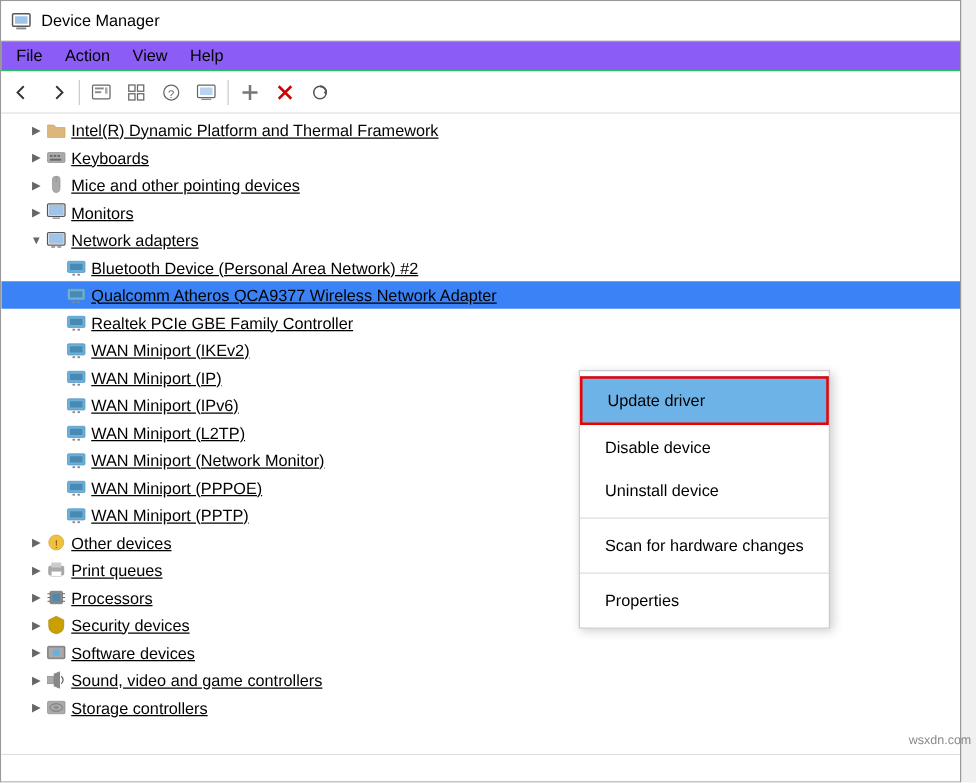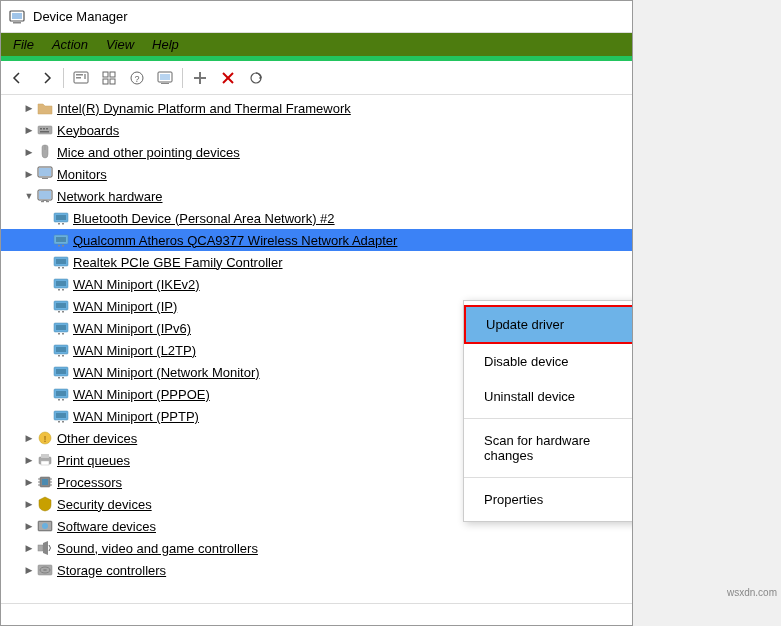--- a/index.html
+++ b/index.html
@@ -8,21 +8,21 @@
       font-size: 13px;
       background: #f0f0f0;
       width: 781px;
       height: 626px;
       overflow: hidden;
       position: relative;
     }
 
     
     .window {
-      width: 633px;
+      width: 769px;
       height: 626px;
       background: #fff;
       border: 1px solid #999;
       display: flex;
       flex-direction: column;
     }
 
     .title-bar {
       background: #fff;
       padding: 6px 8px;
@@ -41,23 +41,22 @@
 
     .title-bar-text {
       font-size: 13px;
       color: #000;
     }
 
     .menu-bar {
       display: flex;
       gap: 2px;
       padding: 2px 4px;
-      border-bottom: 5px solid #22c55e;
-      background: #4d7c0f;
-      font-style: italic;
+      border-bottom: 1px solid #22c55e;
+      background: #8b5cf6;
     }
 
     .menu-item {
       padding: 2px 8px;
       cursor: pointer;
       font-size: 13px;
     }
 
     .toolbar {
       display: flex;
@@ -340,21 +339,21 @@
     <span class="expand-icon">▼</span>
     <span class="item-icon">
               <svg width="16" height="16" viewBox="0 0 16 16">
                 <rect x="1" y="2" width="14" height="10" rx="1" fill="none" stroke="#555" stroke-width="1"></rect>
                 <rect x="2" y="3" width="12" height="8" fill="#a0c4e8"></rect>
                 <rect x="4" y="13" width="3" height="1.2" fill="#888"></rect>
                 <rect x="9" y="13" width="3" height="1.2" fill="#888"></rect>
                 <rect x="5.5" y="12" width="5" height="1" fill="#888"></rect>
               </svg>
             </span>
-    <span class="item-label">Network hardware</span>
+    <span class="item-label">Network adapters</span>
   </div>
           <div class="tree-item indent-2">
     <span class="expand-icon"></span>
     <span class="item-icon">
               <svg width="16" height="16" viewBox="0 0 16 16">
                 <rect x="1" y="3" width="14" height="9" rx="1" fill="#6ab0de" stroke="#4a8ab0" stroke-width="0.5"></rect>
                 <rect x="3" y="5" width="10" height="5" fill="#4a8ab0"></rect>
                 <rect x="5" y="13" width="2" height="1.5" fill="#888"></rect>
                 <rect x="9" y="13" width="2" height="1.5" fill="#888"></rect>
               </svg>

